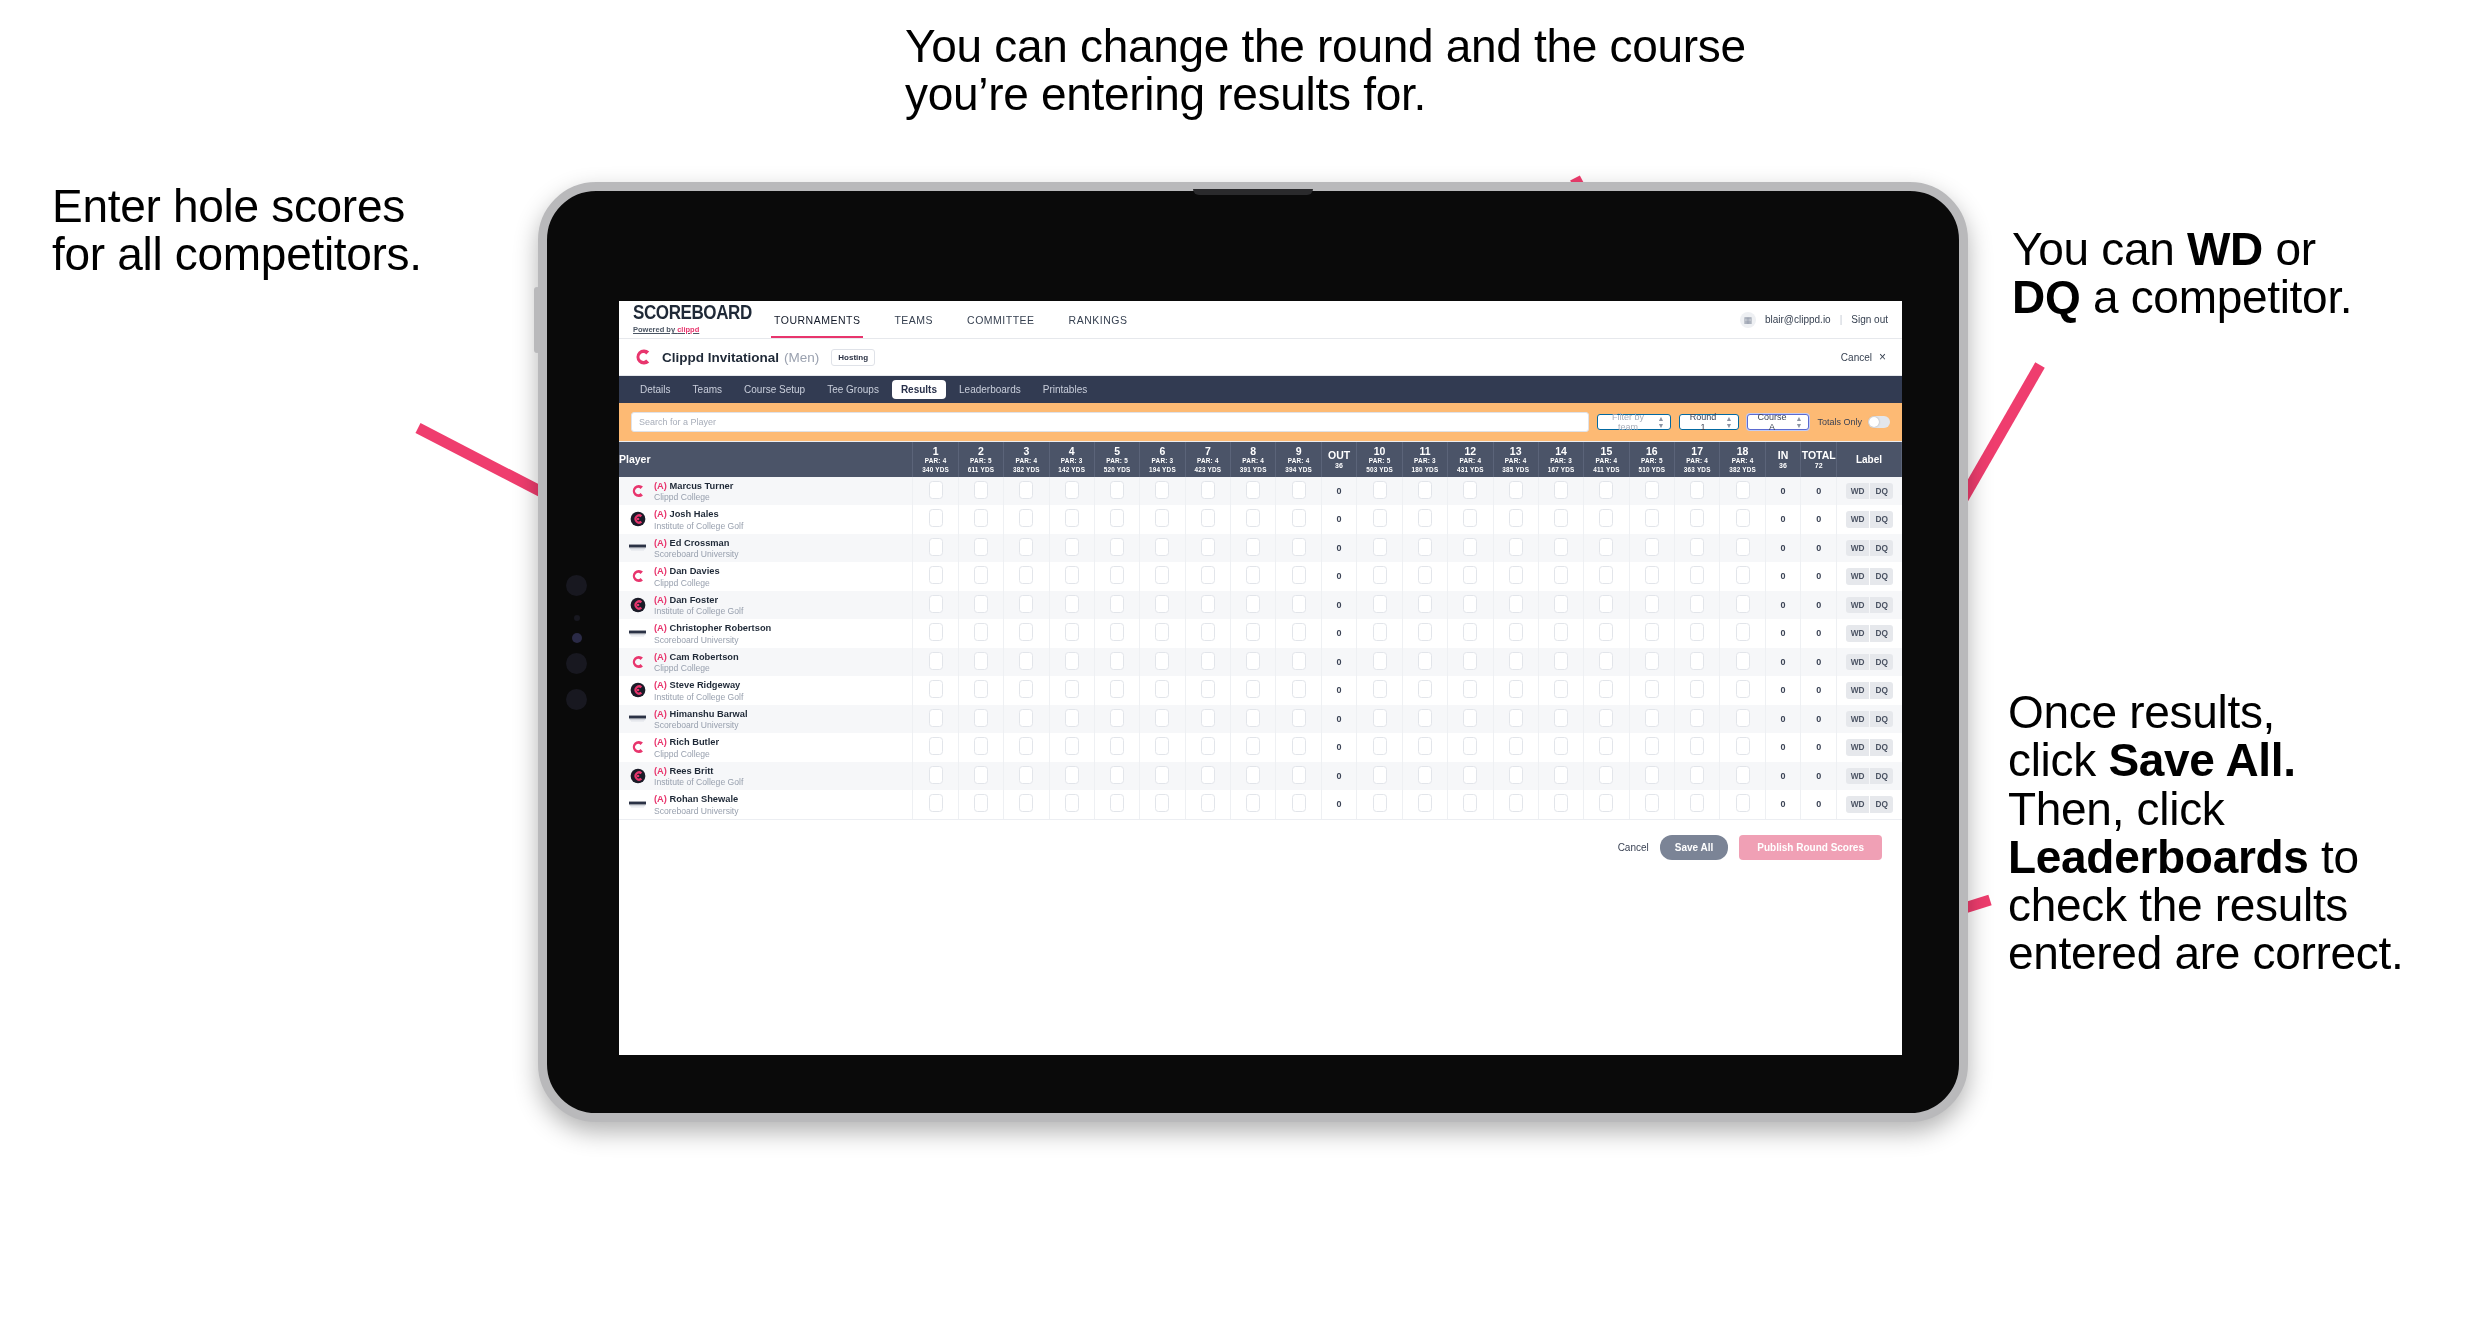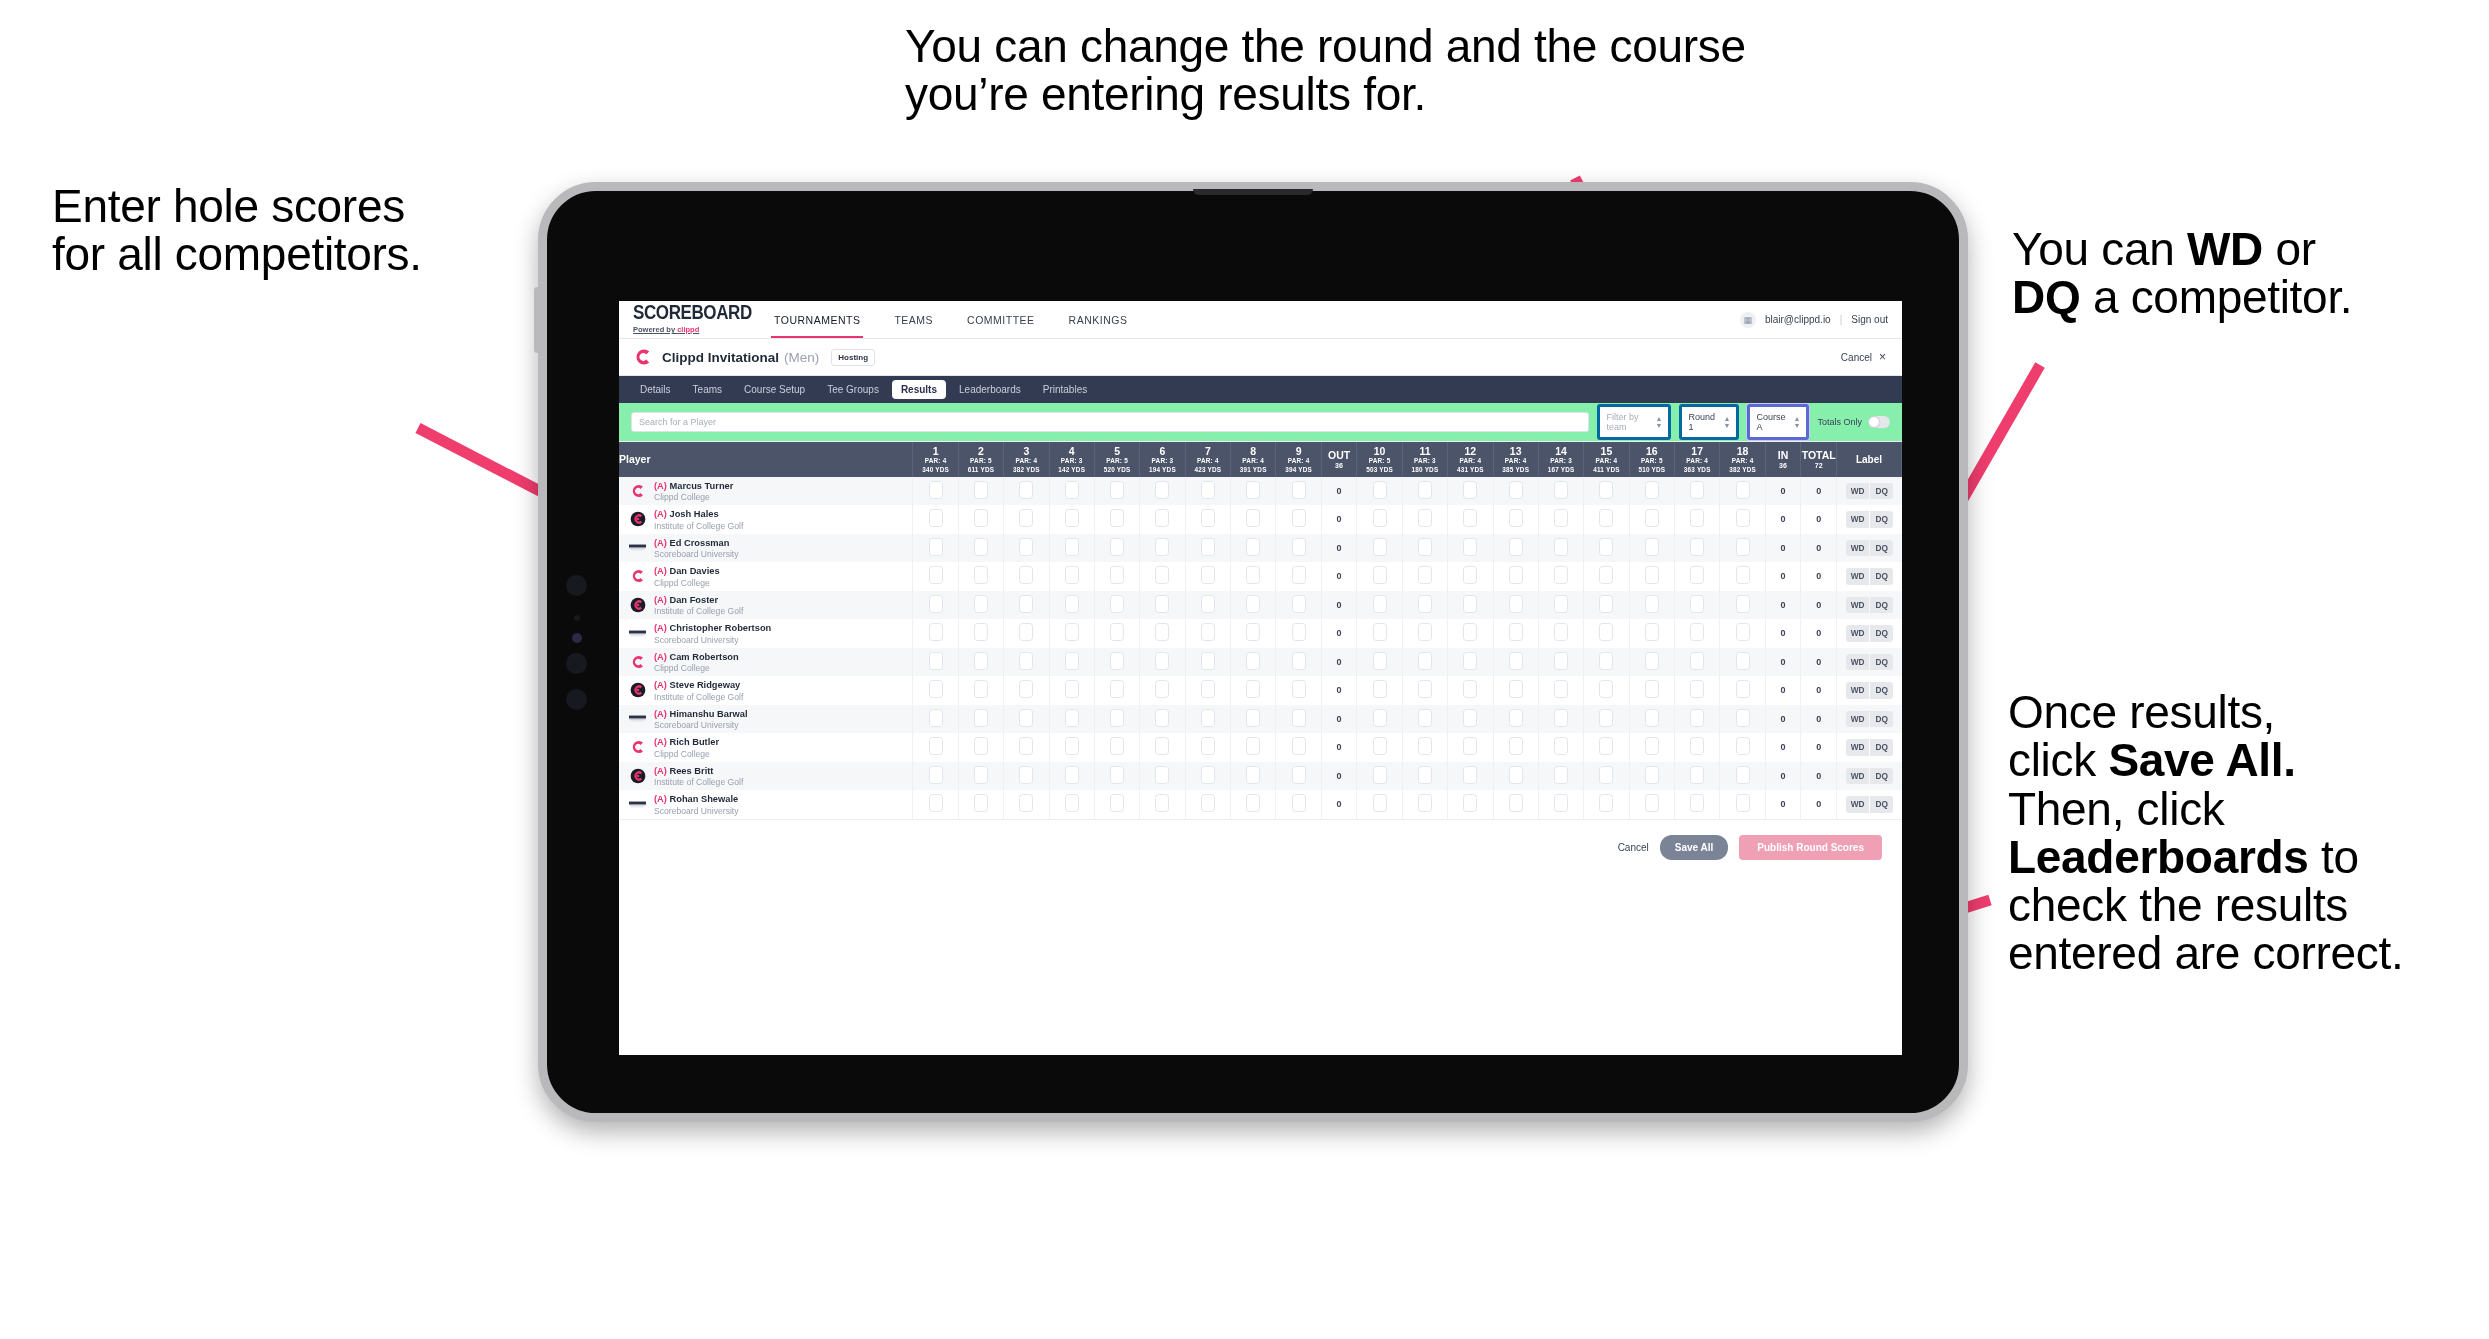--- a/index.html
+++ b/index.html
@@ -114,30 +114,30 @@
     padding-left: 12px; gap: 4px;
   }
   .tabs a {
     font-size:10px; color:#c9cedb; text-decoration:none;
     padding: 4px 9px; border-radius: 4px;
   }
   .tabs a.active { background:#ffffff; color:#28304a; font-weight:600; }
 
   
   .filters {
-    height: 39px; background:#86efac; display:flex; align-items:center;
-    padding: 0 12px; gap:8px; border-bottom:1px solid #eceef2;
+    height: 39px; background:#fdba74; display:flex; align-items:center;
+    padding: 0 12px; gap:8px; border-bottom:1px solid #eceef2;text-align:center;
   }
   .search {
     flex:1; height:20px; border:1px solid #dfe2e8; border-radius:3px;
     display:flex; align-items:center; padding:0 7px;
     font-size:9px; color:#a7adb9; background:#fff;
   }
   .selbox {
-    height:36px; border:3px solid #0369a1; border-radius:3px; background:#fff;
+    height:16px; border:1px solid #0369a1; border-radius:3px; background:#fff;
     display:flex; align-items:center; gap:6px; padding:0 6px; font-size:9px; color:#3a4254;
   }
   .selbox.ghost { color:#a7adb9; }
   .selbox.focus { border-color:#5b6ad0; box-shadow:0 0 0 1px #c3cbf2; }
   .selbox .chev { font-size:7px; color:#8b93a3; line-height:1; }
   .w-team { width:74px; }
   .w-round { width:60px; }
   .w-course { width:62px; }
   .totals { display:flex; align-items:center; gap:6px; font-size:9px; color:#3a4254; }
   .toggle {

